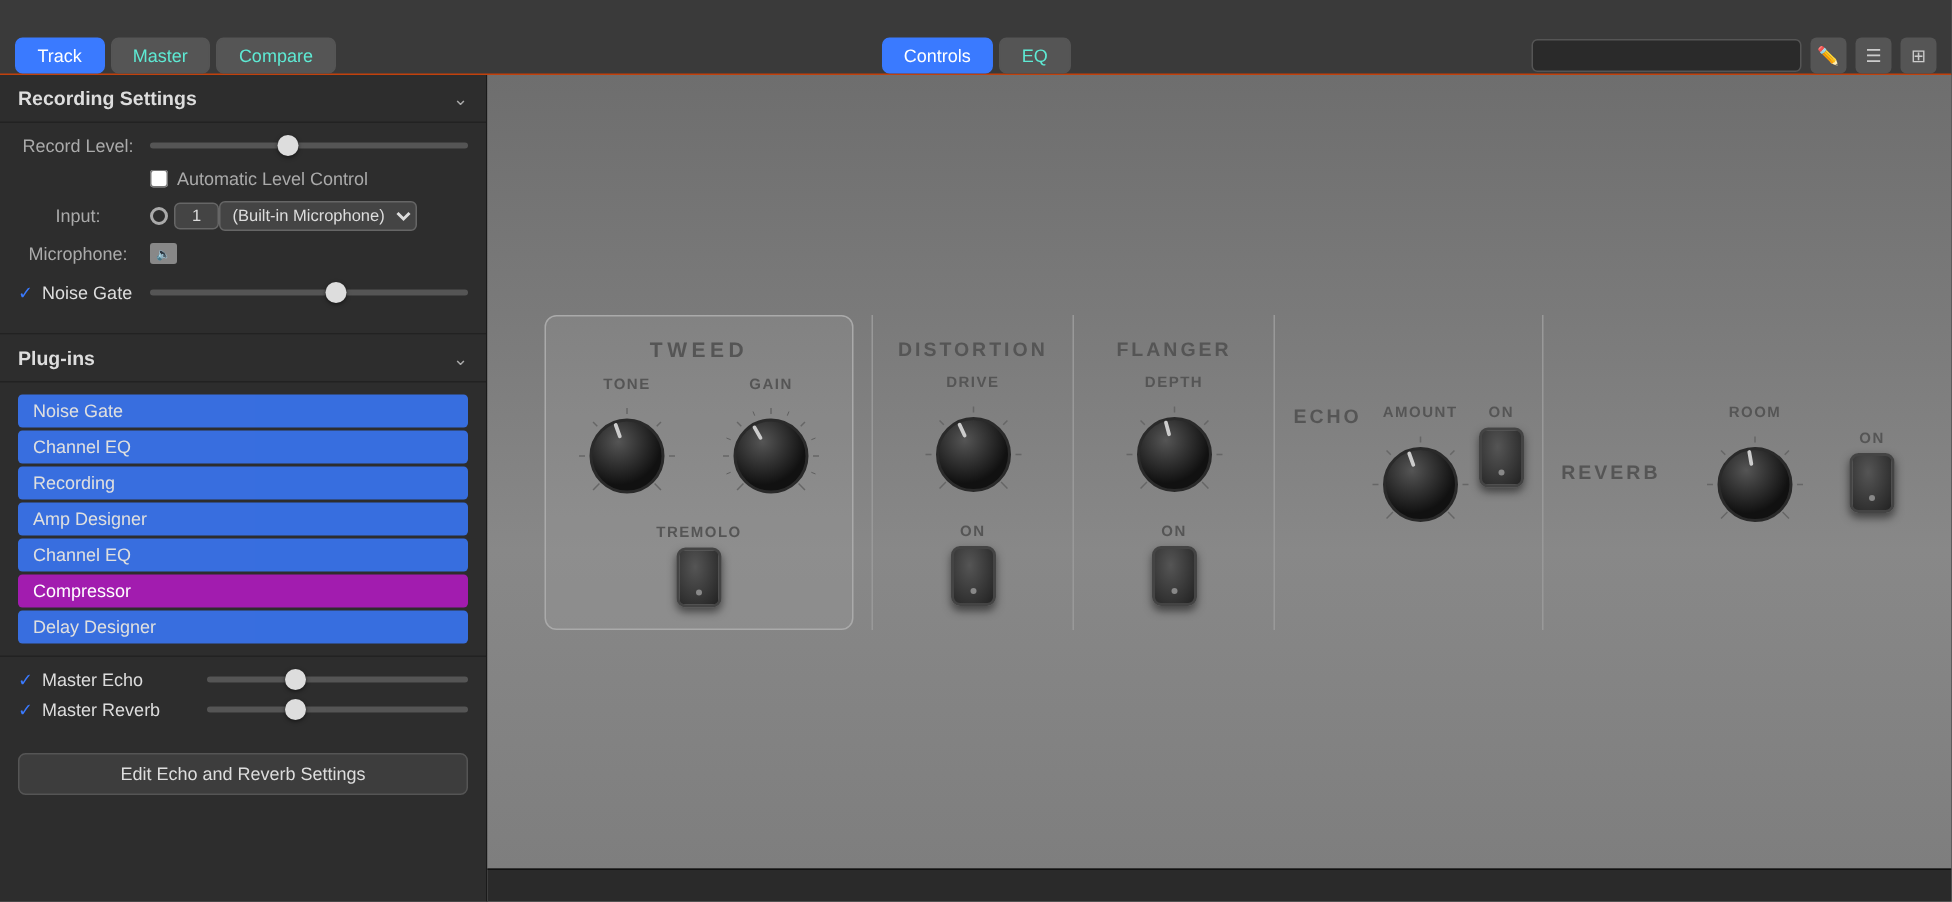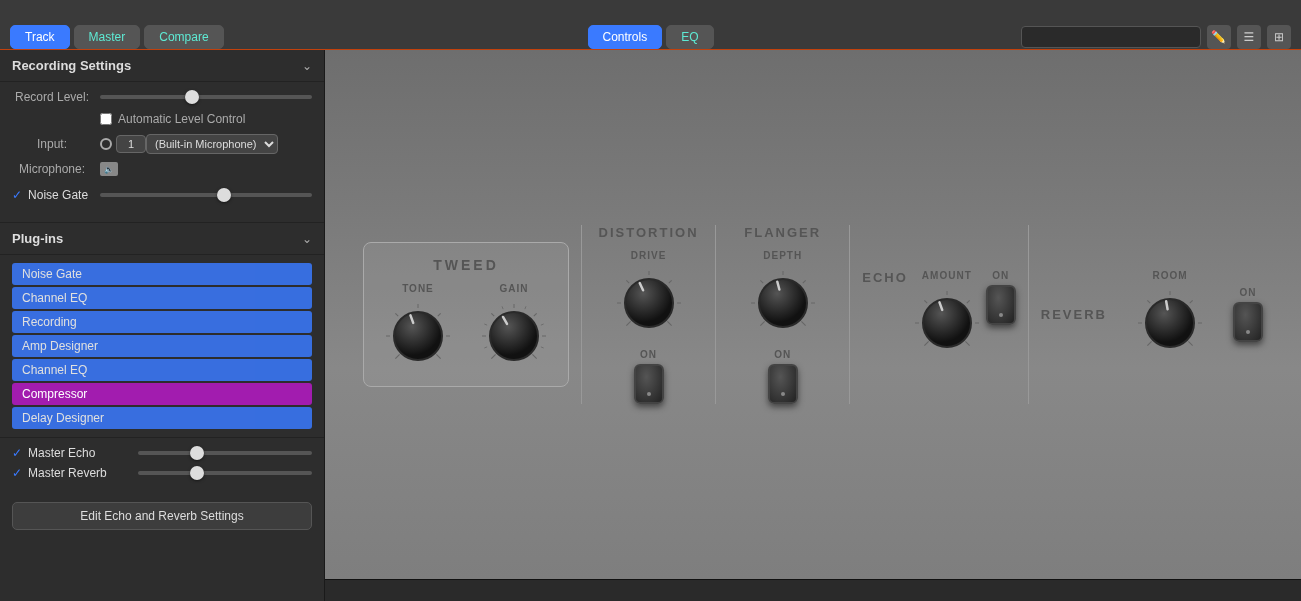--- a/index.html
+++ b/index.html
@@ -584,20 +584,24 @@
                     <radialGradient id="knobGrad" cx="38%" cy="30%" r="60%">
                       <stop offset="0%" stop-color="#555"></stop>
                       <stop offset="100%" stop-color="#111"></stop>
                     </radialGradient>
                   </defs>
                 </svg>
               </div>
             </div>
           </div>
 
+          <div class="toggle-container">
+            <span class="toggle-label">TREMOLO</span>
+            <div class="toggle-knob"></div>
+          </div>
         </div>
 
         <div class="divider-v"></div>
 
         <div style="display:flex;flex-direction:column;align-items:center;gap:10px;flex:1;">
           <span style="font-size:13px;font-weight:700;color:#555;letter-spacing:2px;">DISTORTION</span>
           <div class="knob-container">
             <span class="knob-label">DRIVE</span>
             <div style="width:72px;height:72px;">
               <svg viewBox="0 0 72 72">

